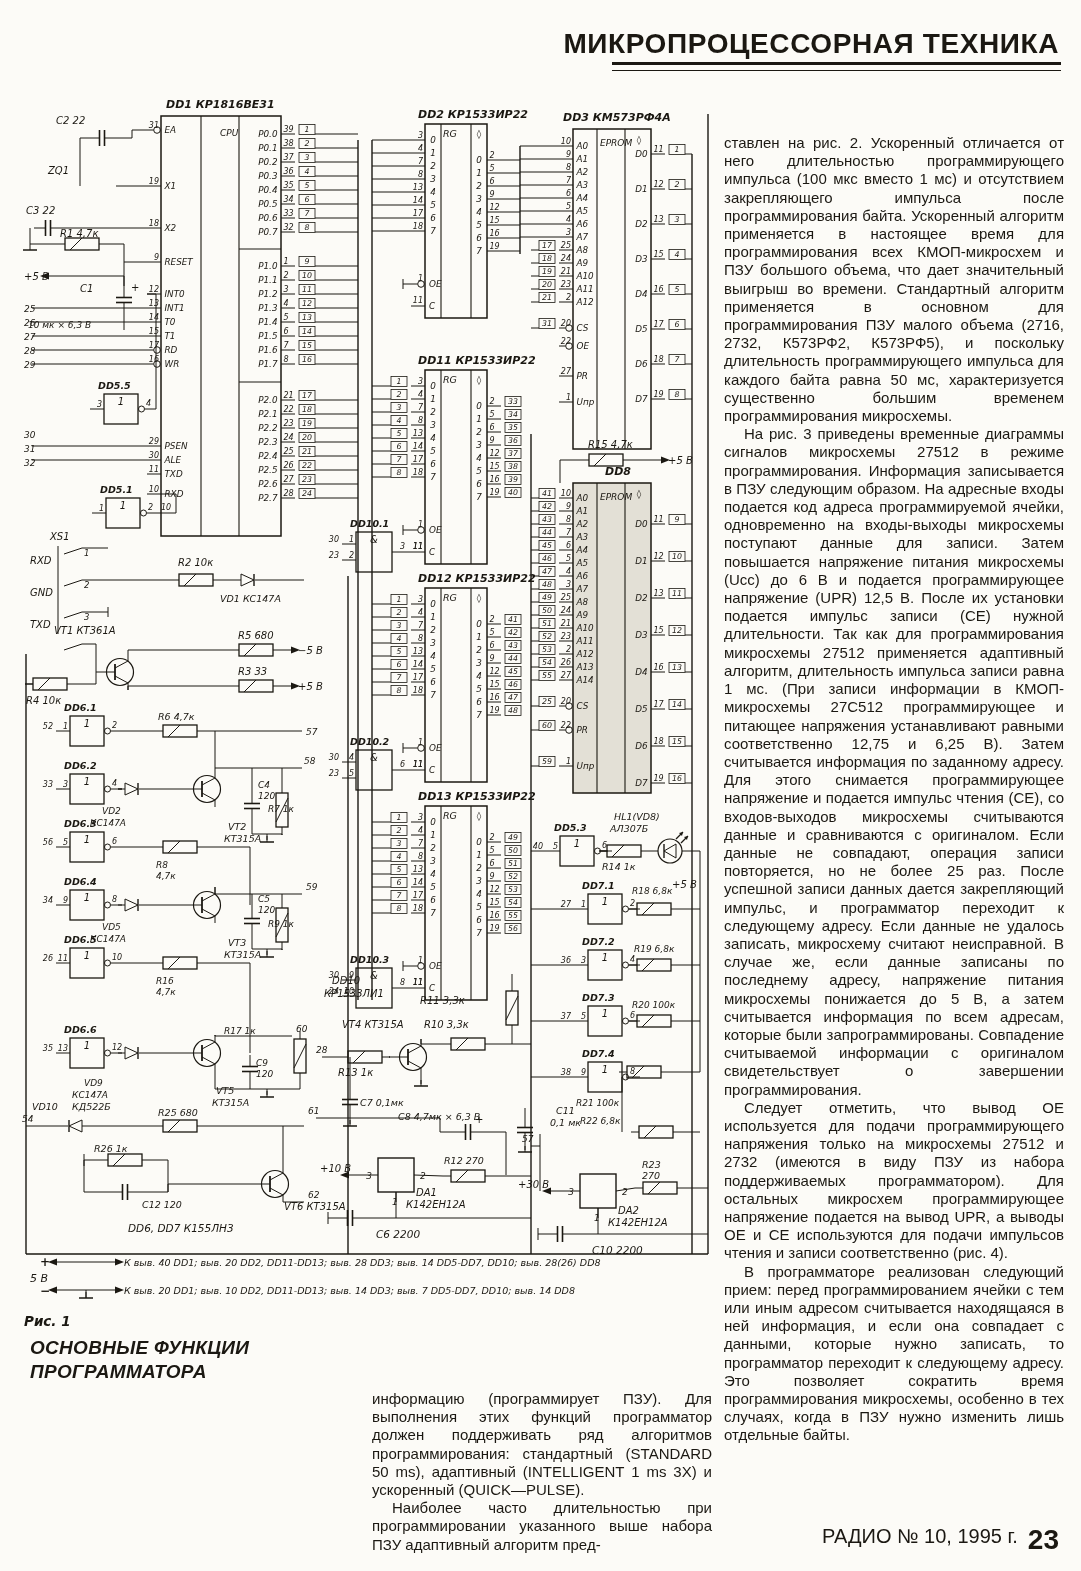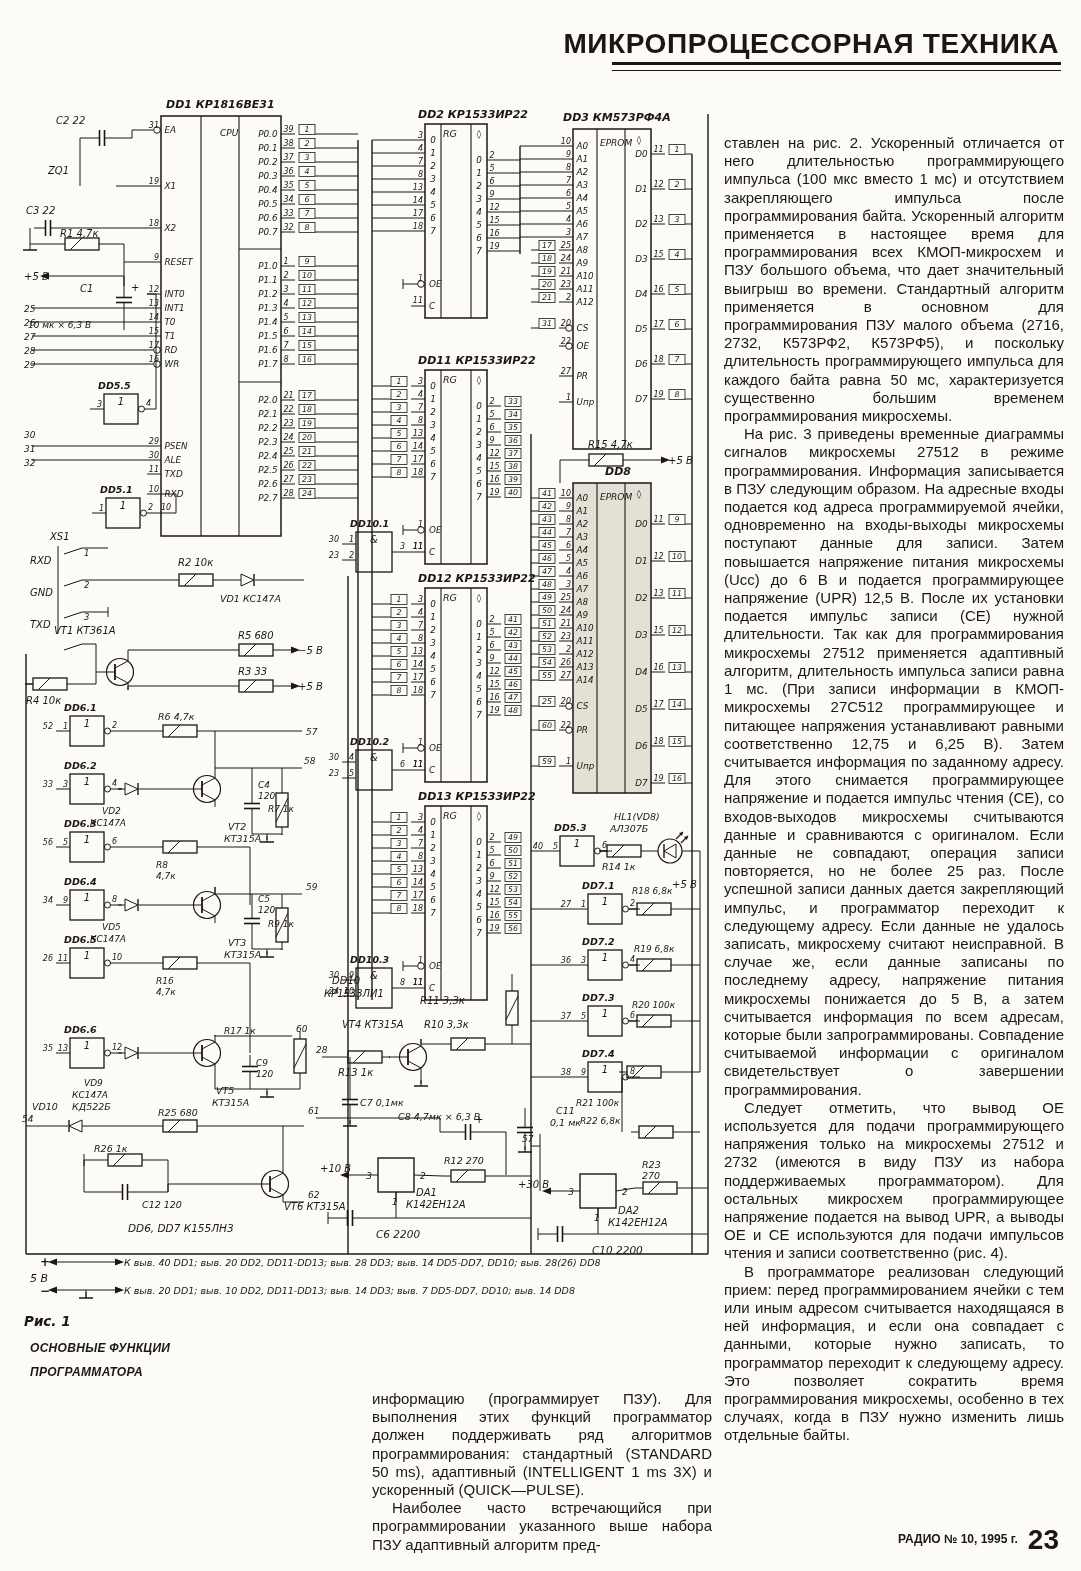--- a/index.html
+++ b/index.html
@@ -10,24 +10,24 @@
   .hdr-rule{position:absolute;top:62px;left:612px;right:20px;height:5px;
        border-top:3px solid #1b1812;border-bottom:1px solid #1b1812;}
   #schwrap{position:absolute;left:20px;top:94px;width:700px;height:1242px;}
   svg text{font-family:"DejaVu Sans",sans-serif;font-style:italic;fill:#1b1812;}
   .col{position:absolute;text-align:justify;font-size:15px;line-height:18.2px;}
   .col p{margin:0;}
   .col p.ind{text-indent:20px;}
   #rightcol{left:724px;top:86px;width:340px;margin-top:48px;}
   #leftbot{left:30px;top:1336px;width:330px;}
   #midbot{left:372px;top:1390px;width:340px;}
-  #leftbot h2{font-size:12px;line-height:24px;margin:0 0 16px 0;font-style:italic;
+  #leftbot h2{font-size:19px;line-height:24px;margin:0 0 16px 0;font-style:italic;
        font-weight:bold;white-space:pre-line;letter-spacing:.3px;}
   #footer{position:absolute;top:1524px;right:22px;text-align:right;}
-  #footer .j{font-size:12px;vertical-align:6px;font-weight:bold;}
+  #footer .j{font-size:20px;vertical-align:6px;}
   #footer .n{font-size:28px;font-weight:bold;margin-left:10px;}
 </style>
 </head>
 <body>
 
 <div class="hdr">МИКРОПРОЦЕССОРНАЯ ТЕХНИКА</div>
 <div class="hdr-rule"></div>
 
 <div id="schwrap">
   <svg id="sch" width="700" height="1242" viewBox="0 0 700 1242" style="font-family:'DejaVu Sans',sans-serif;font-style:italic;fill:#1b1812">
@@ -1790,18 +1790,18 @@
   <p class="ind">В программаторе реализован следующий прием: перед программированием ячейки с тем или иным адресом считывается находящаяся в ней информация, и если она совпадает с данными, которые нужно записать, то программатор переходит к следующему адресу. Это позволяет сократить время программирования микросхемы, особенно в тех случаях, когда в ПЗУ нужно изменить лишь отдельные байты.</p>
 </div>
 
 <div id="leftbot" class="col">
   <h2>ОСНОВНЫЕ ФУНКЦИИ
 ПРОГРАММАТОРА</h2>
 </div>
 
 <div id="midbot" class="col">
   <p>информацию (программирует ПЗУ). Для выполнения этих функций программатор должен поддерживать ряд алгоритмов программирования: стандартный (STANDARD 50 ms), адаптивный (INTELLIGENT 1 ms 3X) и ускоренный (QUICK—PULSE).</p>
-  <p class="ind">Наиболее часто встречающийся при программировании указанного выше набора ПЗУ адаптивный алгоритм пред-</p>
+  <p class="ind">Наиболее часто длительностью при программировании указанного выше набора ПЗУ адаптивный алгоритм пред-</p>
 </div>
 
 <div id="footer">
   <span class="j">РАДИО № 10, 1995 г.</span><span class="n">23</span>
 </div>
 
 </body></html>

